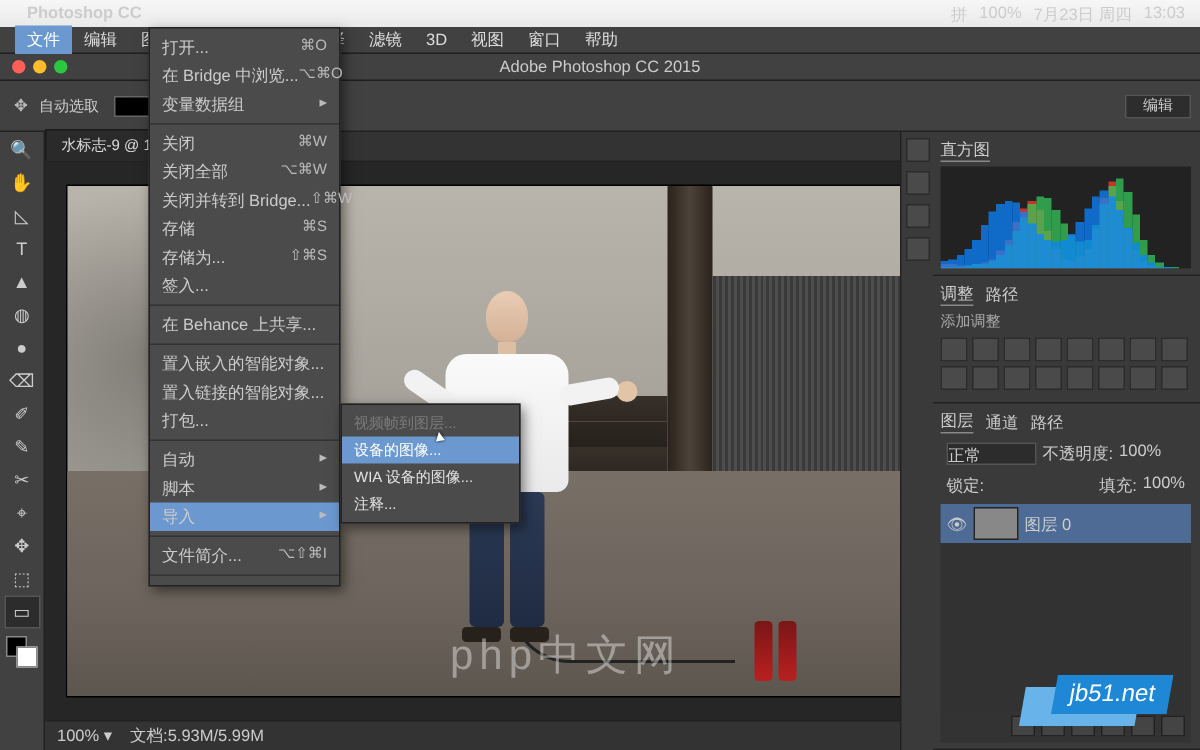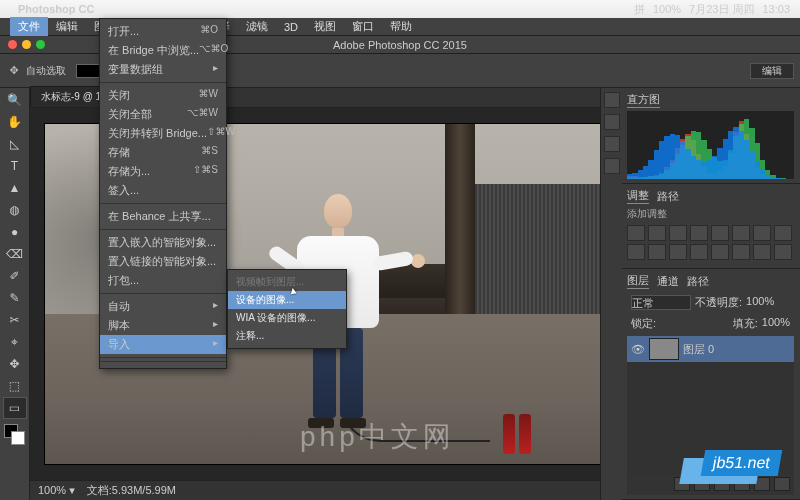--- a/index.html
+++ b/index.html
@@ -448,20 +448,24 @@
       <div class="mi sub">
         <span>自动</span>
       </div>
       <div class="mi sub">
         <span>脚本</span>
       </div>
       <div class="mi sub hl">
         <span>导入</span>
       </div>
       <div class="sep"></div>
+      <div class="mi">
+        <span>文件简介...</span>
+        <span class="sc">⌥⇧⌘I</span>
+      </div>
       <div class="sep"></div>
     </div>
 <div class="submenu menu" id="subm" style="left:227px;top:269px;width:120px">
       <div class="mi dis">视频帧到图层...</div>
       <div class="mi hl">设备的图像...</div>
       <div class="mi">WIA 设备的图像...</div>
       <div class="mi">注释...</div>
     </div>
 <div class="cursor">▴</div>
 

